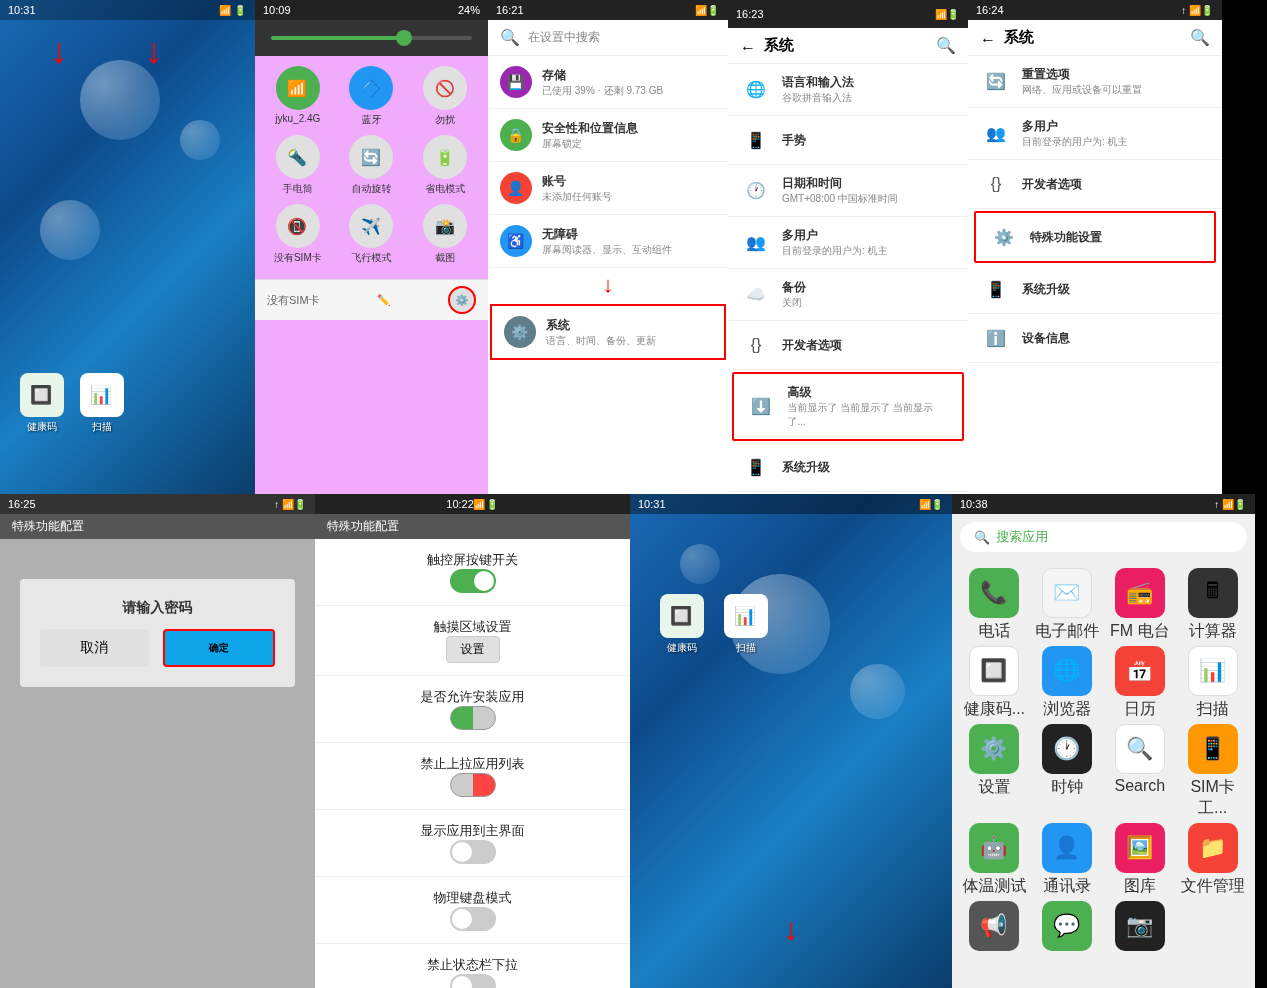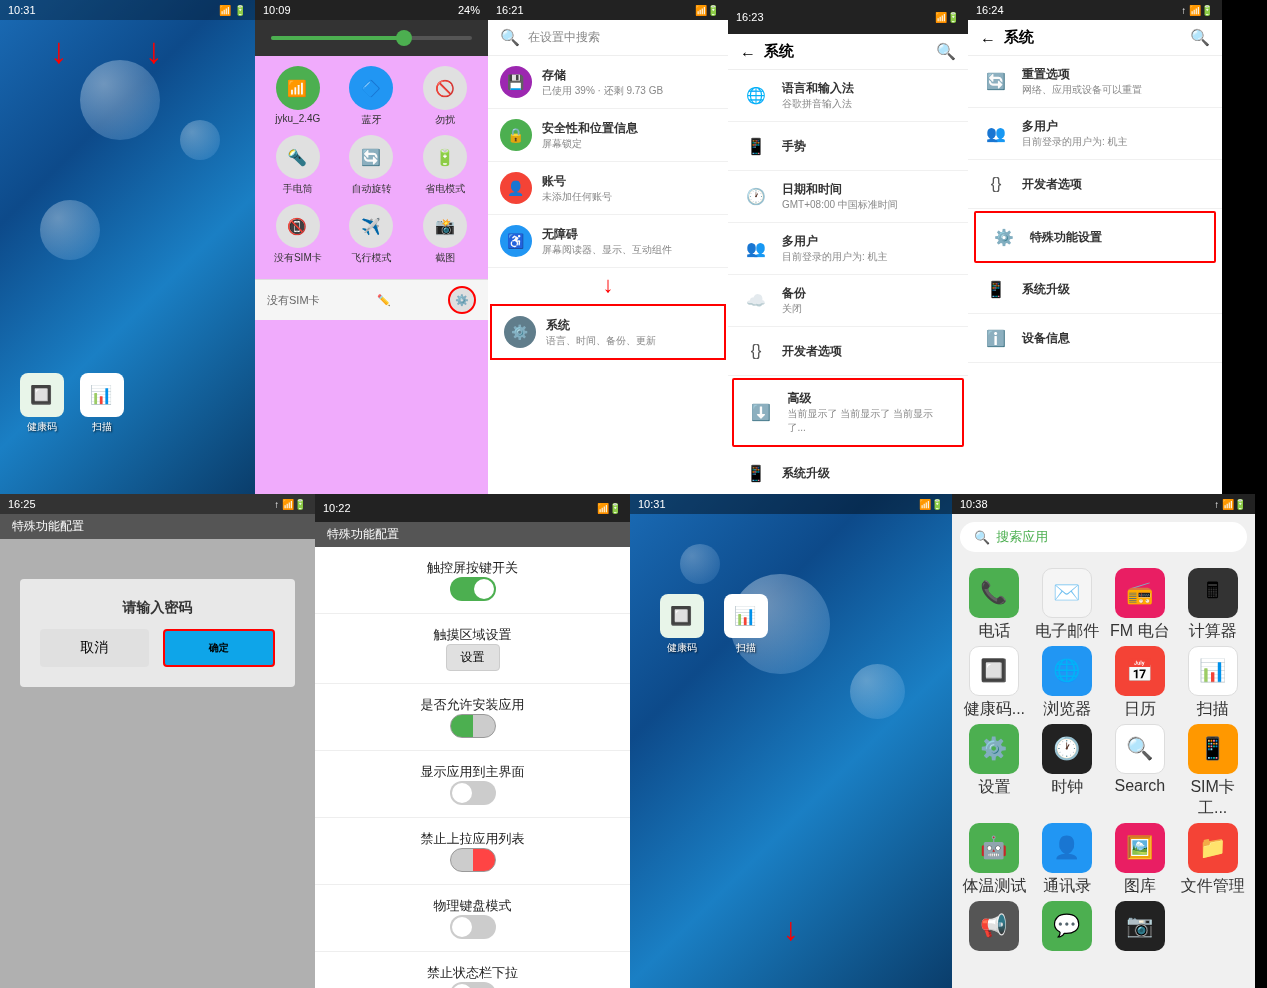--- a/index.html
+++ b/index.html
@@ -38,21 +38,21 @@
     .panel3-status { background: #222; color: white; font-size: 11px; padding: 2px 8px; display: flex; justify-content: space-between; height: 20px; align-items: center; }
     .search-bar { display: flex; align-items: center; padding: 8px 12px; gap: 8px; border-bottom: 1px solid #eee; }
     .settings-list { overflow-y: auto; }
     .settings-item { display: flex; align-items: center; padding: 10px 12px; border-bottom: 1px solid #f0f0f0; gap: 10px; }
     .settings-icon { width: 32px; height: 32px; border-radius: 50%; display: flex; align-items: center; justify-content: center; color: white; font-size: 14px; flex-shrink: 0; }
     .settings-text h4 { font-size: 12px; color: #333; }
     .settings-text p { font-size: 10px; color: #888; }
 
     
     .panel4 { width: 240px; height: 494px; background: white; flex-shrink: 0; overflow: hidden; }
-    .panel4-status { background: #222; color: white; font-size: 11px; padding: 2px 8px; display: flex; justify-content: space-between; height: 34px; align-items: center; }
+    .panel4-status { background: #222; color: white; font-size: 11px; padding: 2px 8px; display: flex; justify-content: space-between; height: 28px; align-items: center; }
     .panel4-header { display: flex; align-items: center; padding: 8px 12px; gap: 8px; border-bottom: 1px solid #eee; }
     .panel4-header h3 { font-size: 15px; flex: 1; }
     .sys-list-item { display: flex; align-items: center; padding: 10px 14px; border-bottom: 1px solid #f0f0f0; gap: 12px; }
     .sys-list-item .icon-wrap { width: 28px; height: 28px; display: flex; align-items: center; justify-content: center; color: #555; }
     .sys-list-text h4 { font-size: 12px; color: #333; }
     .sys-list-text p { font-size: 10px; color: #888; }
 
     
     .panel5 { width: 254px; height: 494px; background: white; flex-shrink: 0; overflow: hidden; }
     .panel5-status { background: #222; color: white; font-size: 11px; padding: 2px 8px; display: flex; justify-content: space-between; height: 20px; align-items: center; }
@@ -384,47 +384,47 @@
     <div class="password-dialog">
       <h3>请输入密码</h3>
       <div class="dialog-buttons">
         <button class="btn-cancel">取消</button>
         <button class="btn-confirm">确定</button>
       </div>
     </div>
   </div>
 
   <div class="bpanel2">
-    <div class="bpanel2-status" style="background:#222;color:white;font-size:11px;padding:2px 8px;display:flex;justify-content:space-between;height:28px;align-items:center;">
+    <div class="bpanel2-status" style="background:#222;color:white;font-size:11px;padding:2px 8px;display:flex;justify-content:center;height:20px;align-items:center;">
       <span>10:22</span>
       <div class="status-icons">
           <span>📶🔋</span>
         </div>
     </div>
     <div class="bpanel2-title">特殊功能配置</div>
 
     <div class="special-list-item">
       <span class="special-list-label">触控屏按键开关</span>
       <div class="toggle-on"></div>
     </div>
     <div class="special-list-item">
       <span class="special-list-label">触摸区域设置</span>
       <button class="btn-set">设置</button>
     </div>
     <div class="special-list-item">
       <span class="special-list-label">是否允许安装应用</span>
       <div class="toggle-mid"></div>
     </div>
     <div class="special-list-item">
+      <span class="special-list-label">禁止上拉应用列表</span>
+      <div class="toggle-red"></div>
+    </div>
+    <div class="special-list-item">
       <span class="special-list-label">显示应用到主界面</span>
       <div class="toggle-off"></div>
-    </div>
-    <div class="special-list-item">
-      <span class="special-list-label">禁止上拉应用列表</span>
-      <div class="toggle-red"></div>
     </div>
     <div class="special-list-item">
       <span class="special-list-label">物理键盘模式</span>
       <div class="toggle-off"></div>
     </div>
     <div class="special-list-item">
       <span class="special-list-label">禁止状态栏下拉</span>
       <div class="toggle-off"></div>
     </div>
     <div class="special-list-item">

